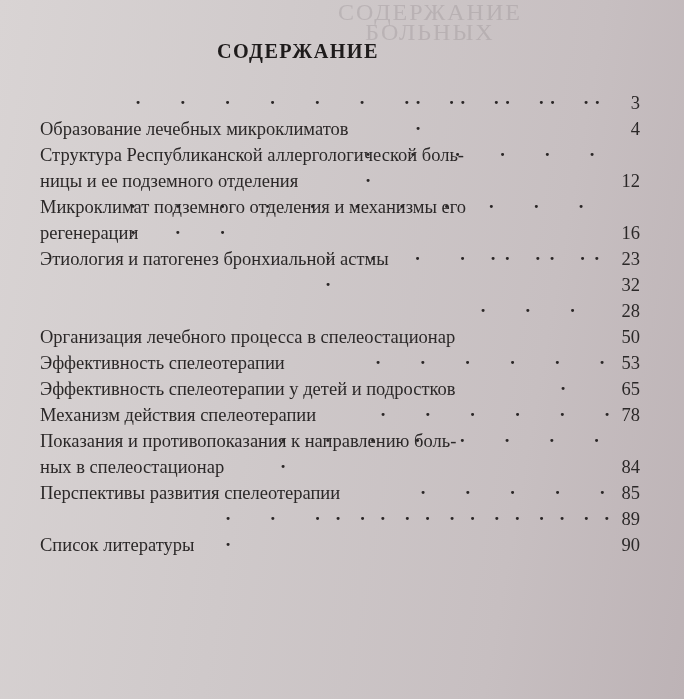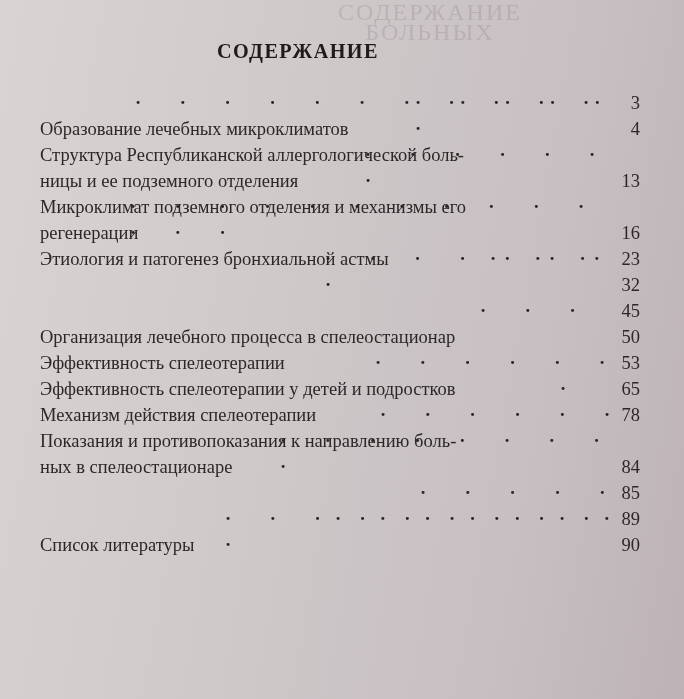--- a/index.html
+++ b/index.html
@@ -54,40 +54,40 @@
     </div>
     <div class="entry">
       <span class="text">Образование лечебных микроклиматов</span>
       <span class="dots" style="left: 375px; bottom: 0px;">· · · · · ·</span>
       <span class="page">4</span>
     </div>
     <div class="entry two">
       <span class="text">Структура Республиканской аллергологической боль-</span>
       <span class="text">ницы и ее подземного отделения</span>
       <span class="dots" style="left: 325px; bottom: 0px;">· · · · · · ·</span>
-      <span class="page">13</span>
+      <span class="page">12</span>
     </div>
     <div class="entry two">
       <span class="text">Микроклимат подземного отделения и механизмы его</span>
       <span class="text">регенерации</span>
       <span class="dots" style="left: 90px; bottom: 0px;">· · · · · · · · · · · · · ·</span>
       <span class="page">16</span>
     </div>
     <div class="entry">
       <span class="text">Этиология и патогенез бронхиальной астмы</span>
       <span class="dots" style="left: 450px; bottom: 0px;">· · ·</span>
       <span class="page">23</span>
     </div>
     <div class="entry">
       <span class="dots" style="left: 285px; bottom: 0px;">· · · · · · · ·</span>
       <span class="page">32</span>
     </div>
     <div class="entry">
       <span class="dots" style="left: 440px; bottom: 0px;">· · ·</span>
-      <span class="page">45</span>
+      <span class="page">28</span>
     </div>
     <div class="entry">
       <span class="text">Организация лечебного процесса в спелеостационар</span>
       <span class="page">50</span>
     </div>
     <div class="entry">
       <span class="text">Эффективность спелеотерапии</span>
       <span class="dots" style="left: 335px; bottom: 0px;">· · · · · ·</span>
       <span class="page">53</span>
     </div>
@@ -96,25 +96,26 @@
       <span class="dots" style="left: 520px; bottom: 0px;">·</span>
       <span class="page">65</span>
     </div>
     <div class="entry">
       <span class="text">Механизм действия спелеотерапии</span>
       <span class="dots" style="left: 340px; bottom: 0px;">· · · · · ·</span>
       <span class="page">78</span>
     </div>
     <div class="entry two">
       <span class="text">Показания и противопоказания к направлению боль-</span>
-      <span class="text">ных в спелеостационаре</span>
+      <span class="text">ных в спелеостационар</span>
       <span class="dots" style="left: 240px; bottom: 0px;">· · · · · · · · ·</span>
       <span class="page">84</span>
     </div>
     <div class="entry">
+      <span class="text">Перспективы развития спелеотерапии</span>
       <span class="dots" style="left: 380px; bottom: 0px;">· · · · ·</span>
       <span class="page">85</span>
     </div>
     <div class="entry">
       <span class="dots" style="left: 295px; bottom: 0px;">· · · · · · ·</span>
       <span class="page">89</span>
     </div>
     <div class="entry">
       <span class="text">Список литературы</span>
       <span class="dots" style="left: 185px; bottom: 0px;">· · · · · · · · · ·</span>

